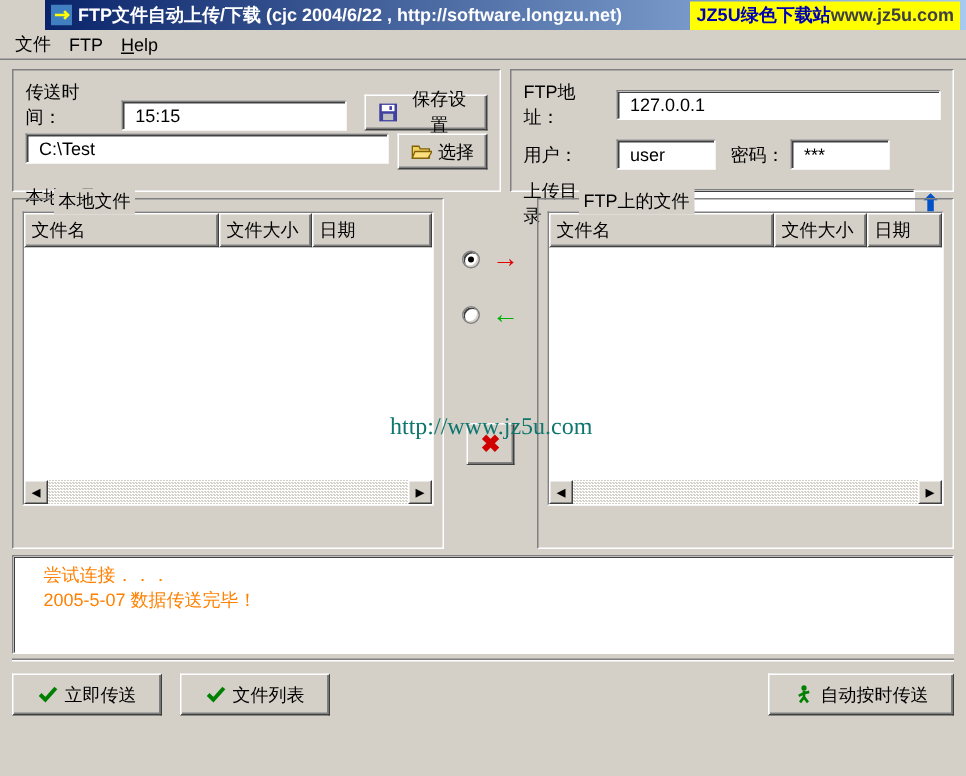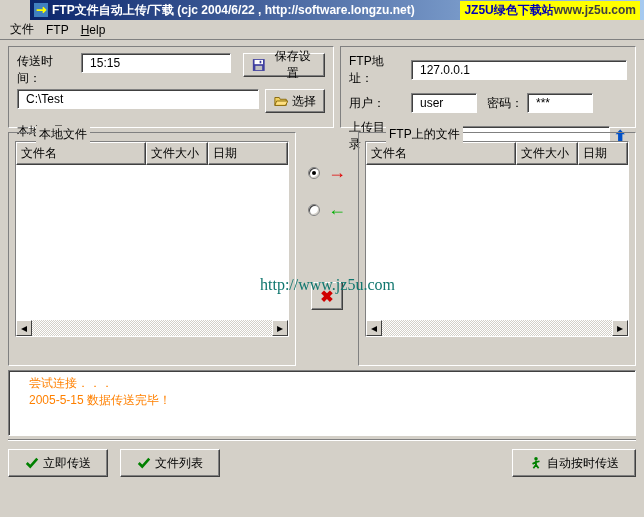--- a/index.html
+++ b/index.html
@@ -79,21 +79,21 @@
 <div class="menubar">
   <span>文件</span>
   <span>FTP</span>
   <span class="underline">Help</span>
 </div>
 
 <div class="content">
 
   <div class="row1">
     <div class="panel local-top">
-      <div style="display:flex; align-items:flex-start; gap:6px;">
+      <div style="display:flex; align-items:flex-end; gap:6px;">
         <span class="lbl">传送时间：</span>
         <input class="txt inset" style="width: 150px;" value="15:15">
         <span style="flex:1"></span>
         <button class="btn">
           <svg viewBox="0 0 16 16">
               <rect x="1" y="1" width="14" height="14" fill="#4040a0"></rect>
               <rect x="3" y="2" width="10" height="5" fill="#fff"></rect>
               <rect x="4" y="9" width="8" height="5" fill="#c0c0c0"></rect>
               <rect x="9" y="3" width="2" height="3" fill="#4040a0"></rect>
             </svg>
@@ -178,21 +178,21 @@
           <div class="sb-btn">◂</div>
           <div class="sb-track"></div>
           <div class="sb-btn">▸</div>
         </div>
       </div>
     </div>
   </div>
 
   <div class="log">
     <div class="orange">尝试连接．．．</div>
-    <div class="orange">2005-5-15  数据传送完毕！</div>
+    <div class="orange">2005-5-07  数据传送完毕！</div>
   </div>
 
   <div class="bottom">
     <button class="btn">
       <svg viewBox="0 0 16 16">
           <path d="M2 8 L6 12 L14 3" stroke="#008000" stroke-width="3" fill="none"></path>
         </svg>
       <span>立即传送</span>
     </button>
     <button class="btn">

